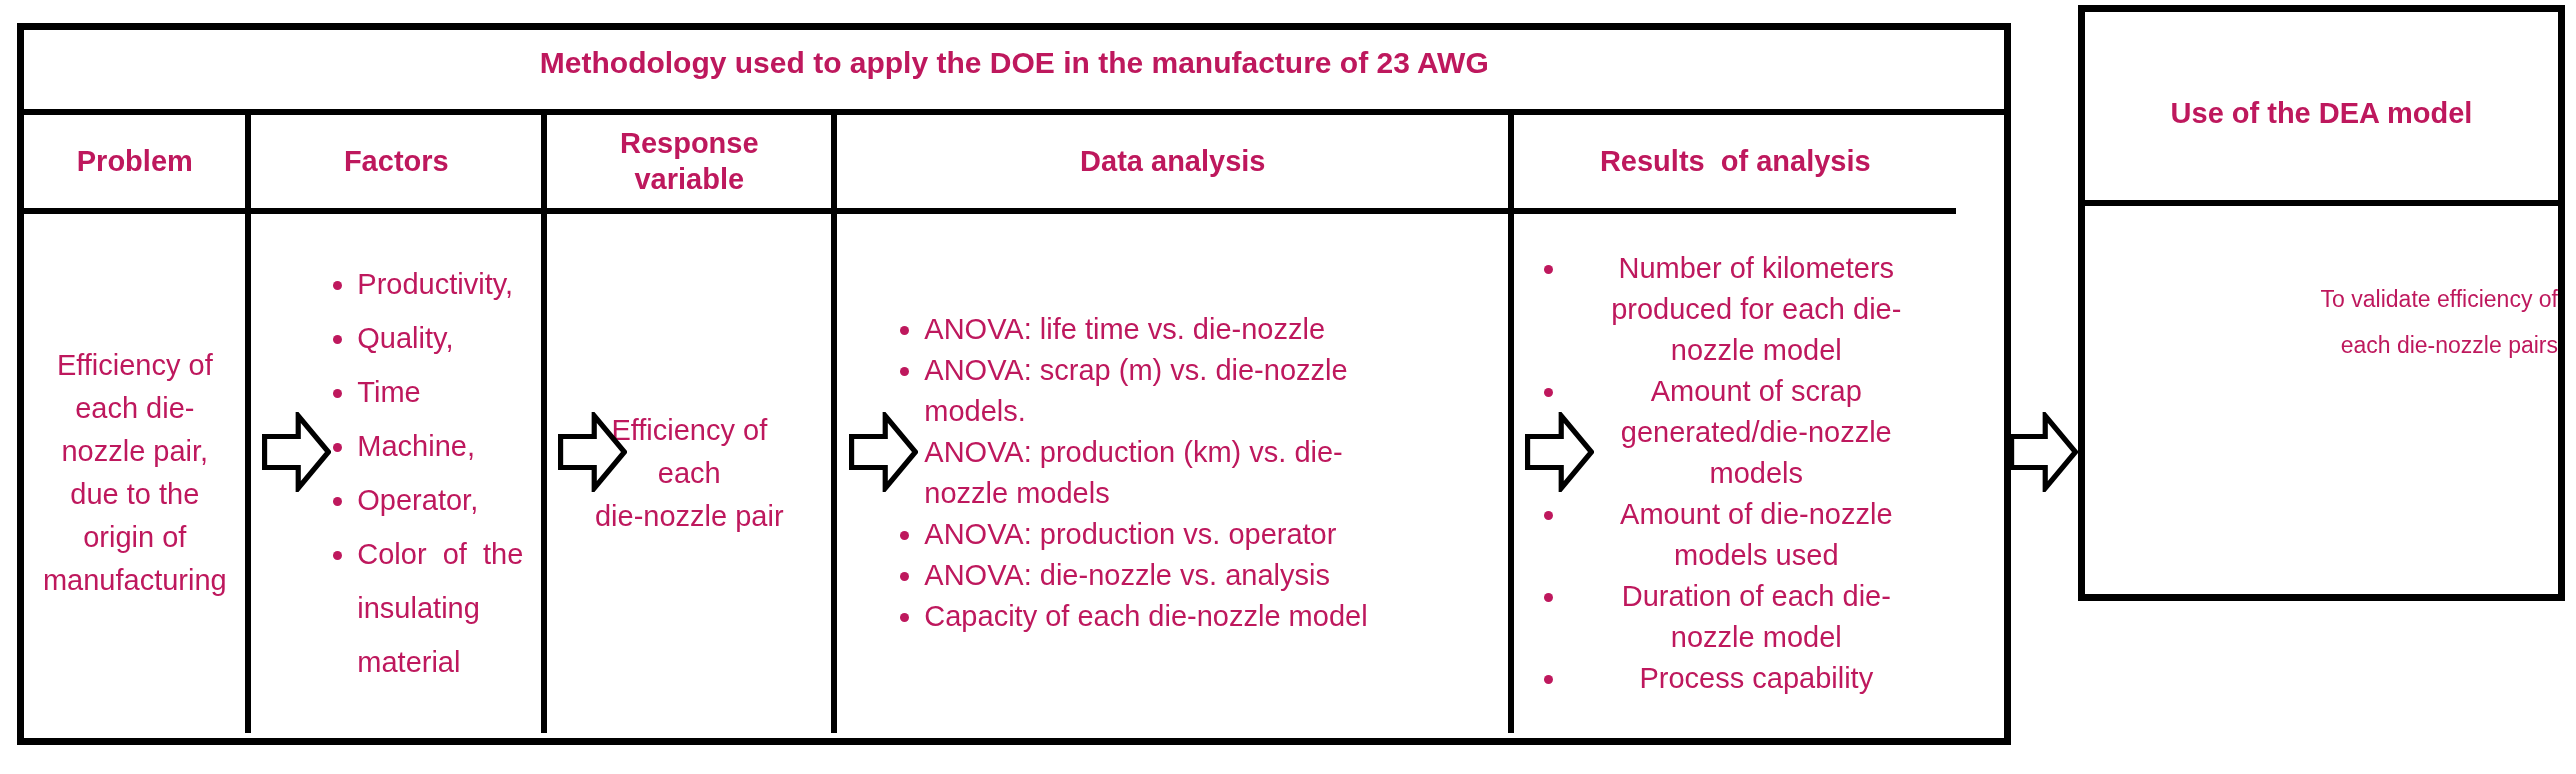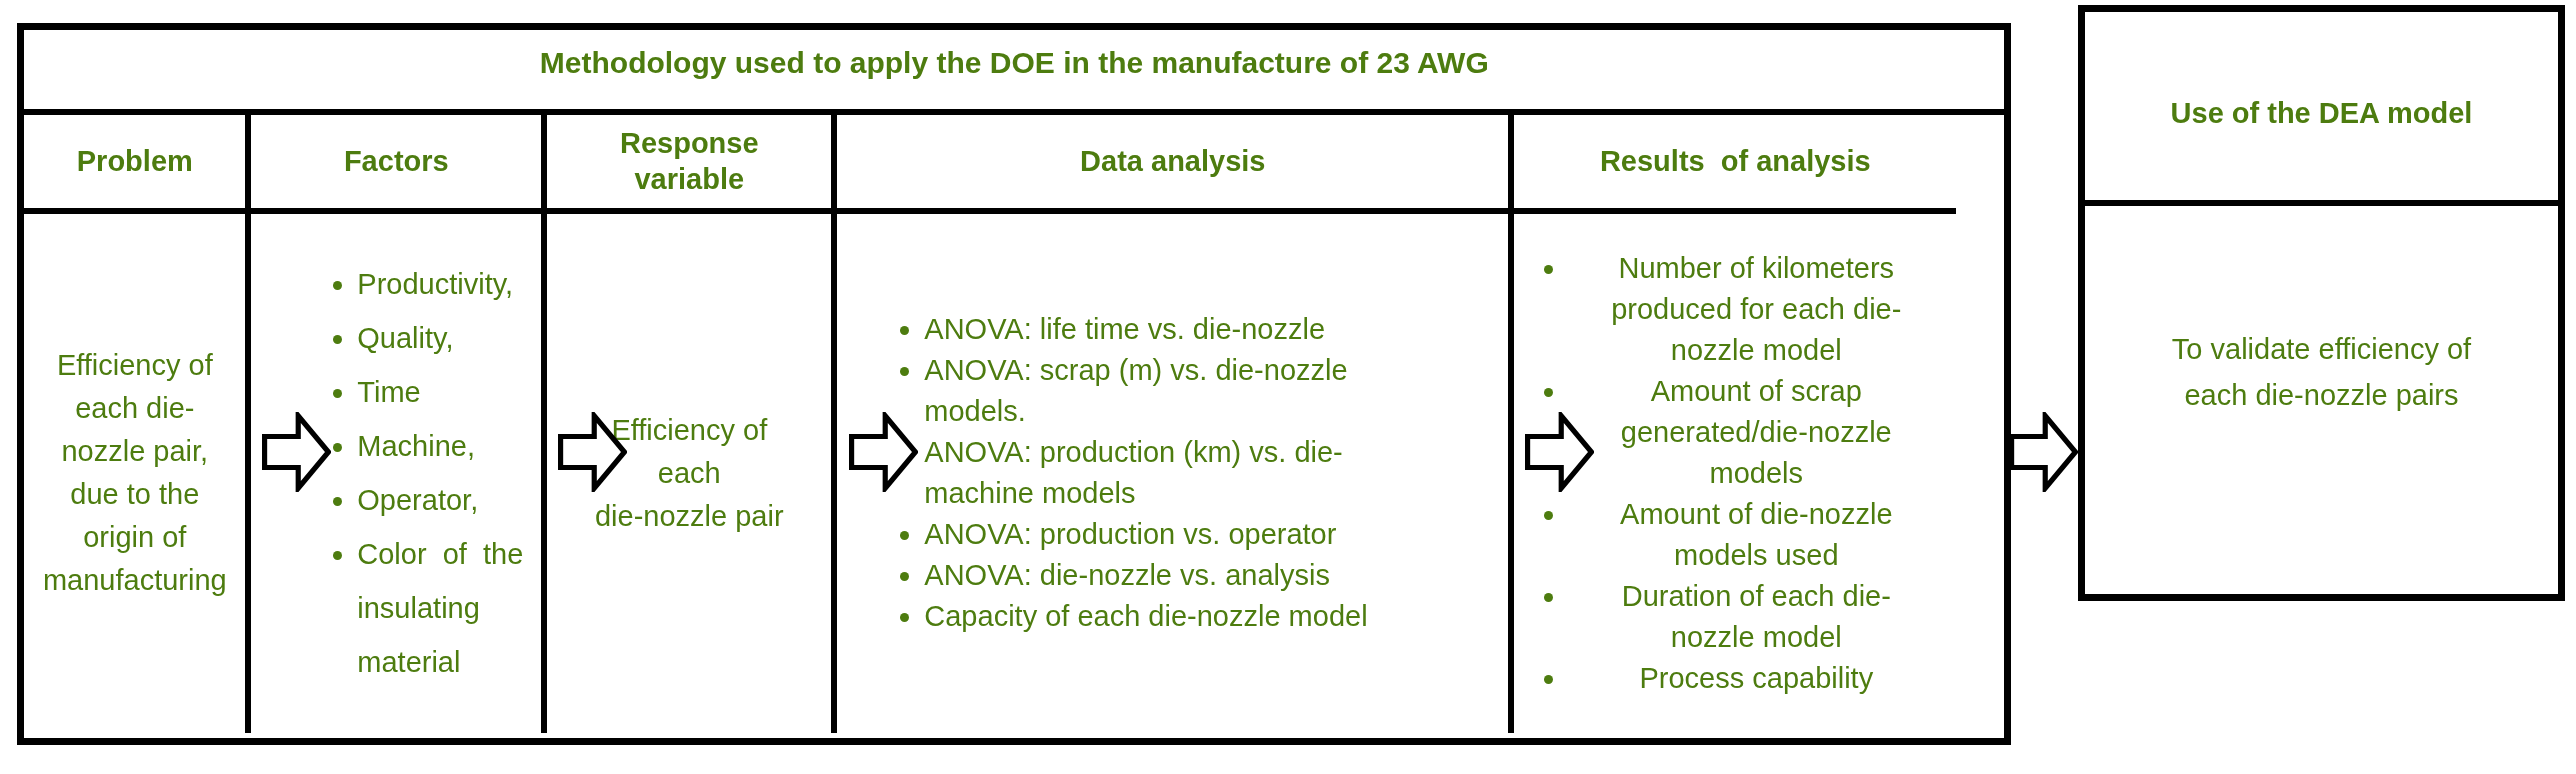--- a/index.html
+++ b/index.html
@@ -1,21 +1,21 @@
 <!DOCTYPE html>
 <html style="font-size:14px"><head>
 <meta charset="utf-8">
 <style>
   html,body{margin:0;padding:0;background:#ffffff;}
   .canvas{
     position:relative;
     width:2576px;height:774px;
     background:#ffffff;
     font-family:"Liberation Sans","DejaVu Sans",sans-serif;
-    color:#4d7c0f;
+    color:#be185d;
   }
   
   .main-table{
     position:absolute;left:17.3px;top:22.5px;
     width:1994px;height:722px;
     border:7px solid #000;
     box-sizing:border-box;
     background:#fff;
   }
   .title-row{
@@ -76,23 +76,23 @@
     height:194px;
     border-bottom:6px solid #000;
     box-sizing:border-box;
     display:flex;align-items:center;justify-content:center;
     font-size:29px;font-weight:bold;
     padding-top:15.6px;
     white-space:pre-wrap;
   }
   .side-body{
     box-sizing:border-box;
-    padding-top:120px;
-    text-align:center;
-    font-size:29px;line-height:46px;
+    padding-top:70px;
+    text-align:right;
+    font-size:23px;line-height:46px;
     white-space:pre-wrap;
   }
   
   .flow-arrow{
     position:absolute;top:412px;
     width:69px;height:80px;
   }
   .a1{left:262px;} .a2{left:558px;} .a3{left:849px;} .a4{left:1525px;} .a5{left:2009px;}
 </style>
 </head>
@@ -140,21 +140,21 @@
       </div>
 
       <div class="col c4 br">
         <div class="hdr">Data analysis</div>
         <div class="cell">
           <ul class="data-list">
             <li>ANOVA: life time vs. die-nozzle</li>
             <li>ANOVA: scrap (m) vs. die-nozzle
 models.</li>
             <li>ANOVA: production (km) vs. die-
-machine models</li>
+nozzle models</li>
             <li>ANOVA: production vs. operator</li>
             <li>ANOVA: die-nozzle vs. analysis</li>
             <li>Capacity of each die-nozzle model</li>
           </ul>
         </div>
       </div>
 
       <div class="col c5">
         <div class="hdr">Results  of analysis</div>
         <div class="cell">

